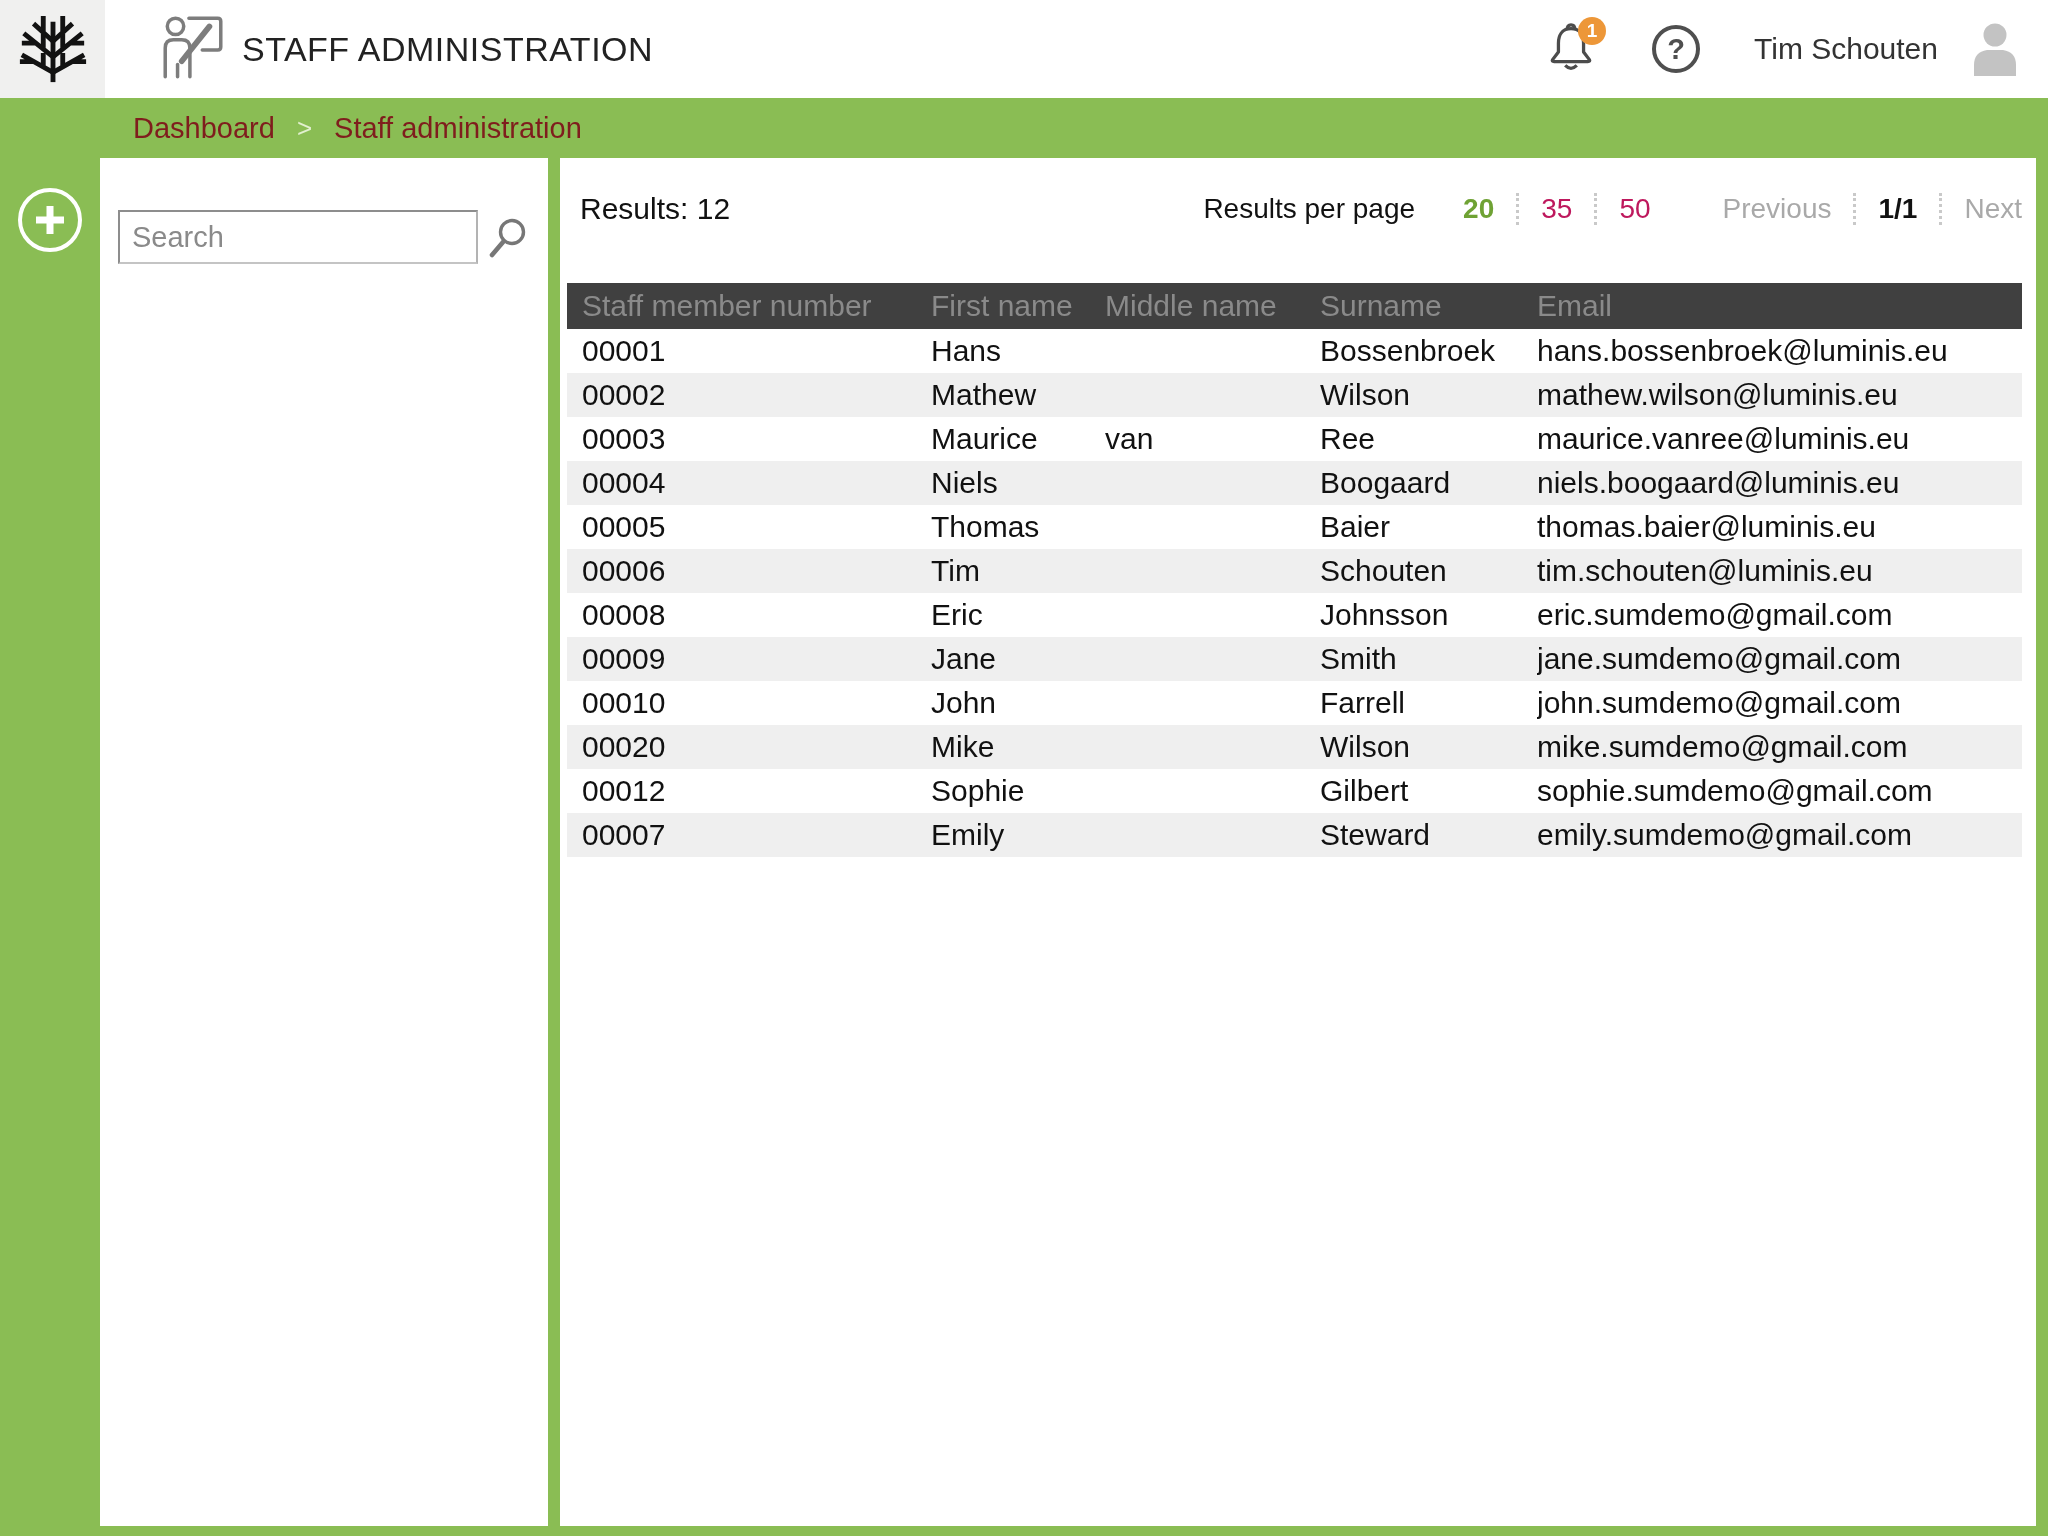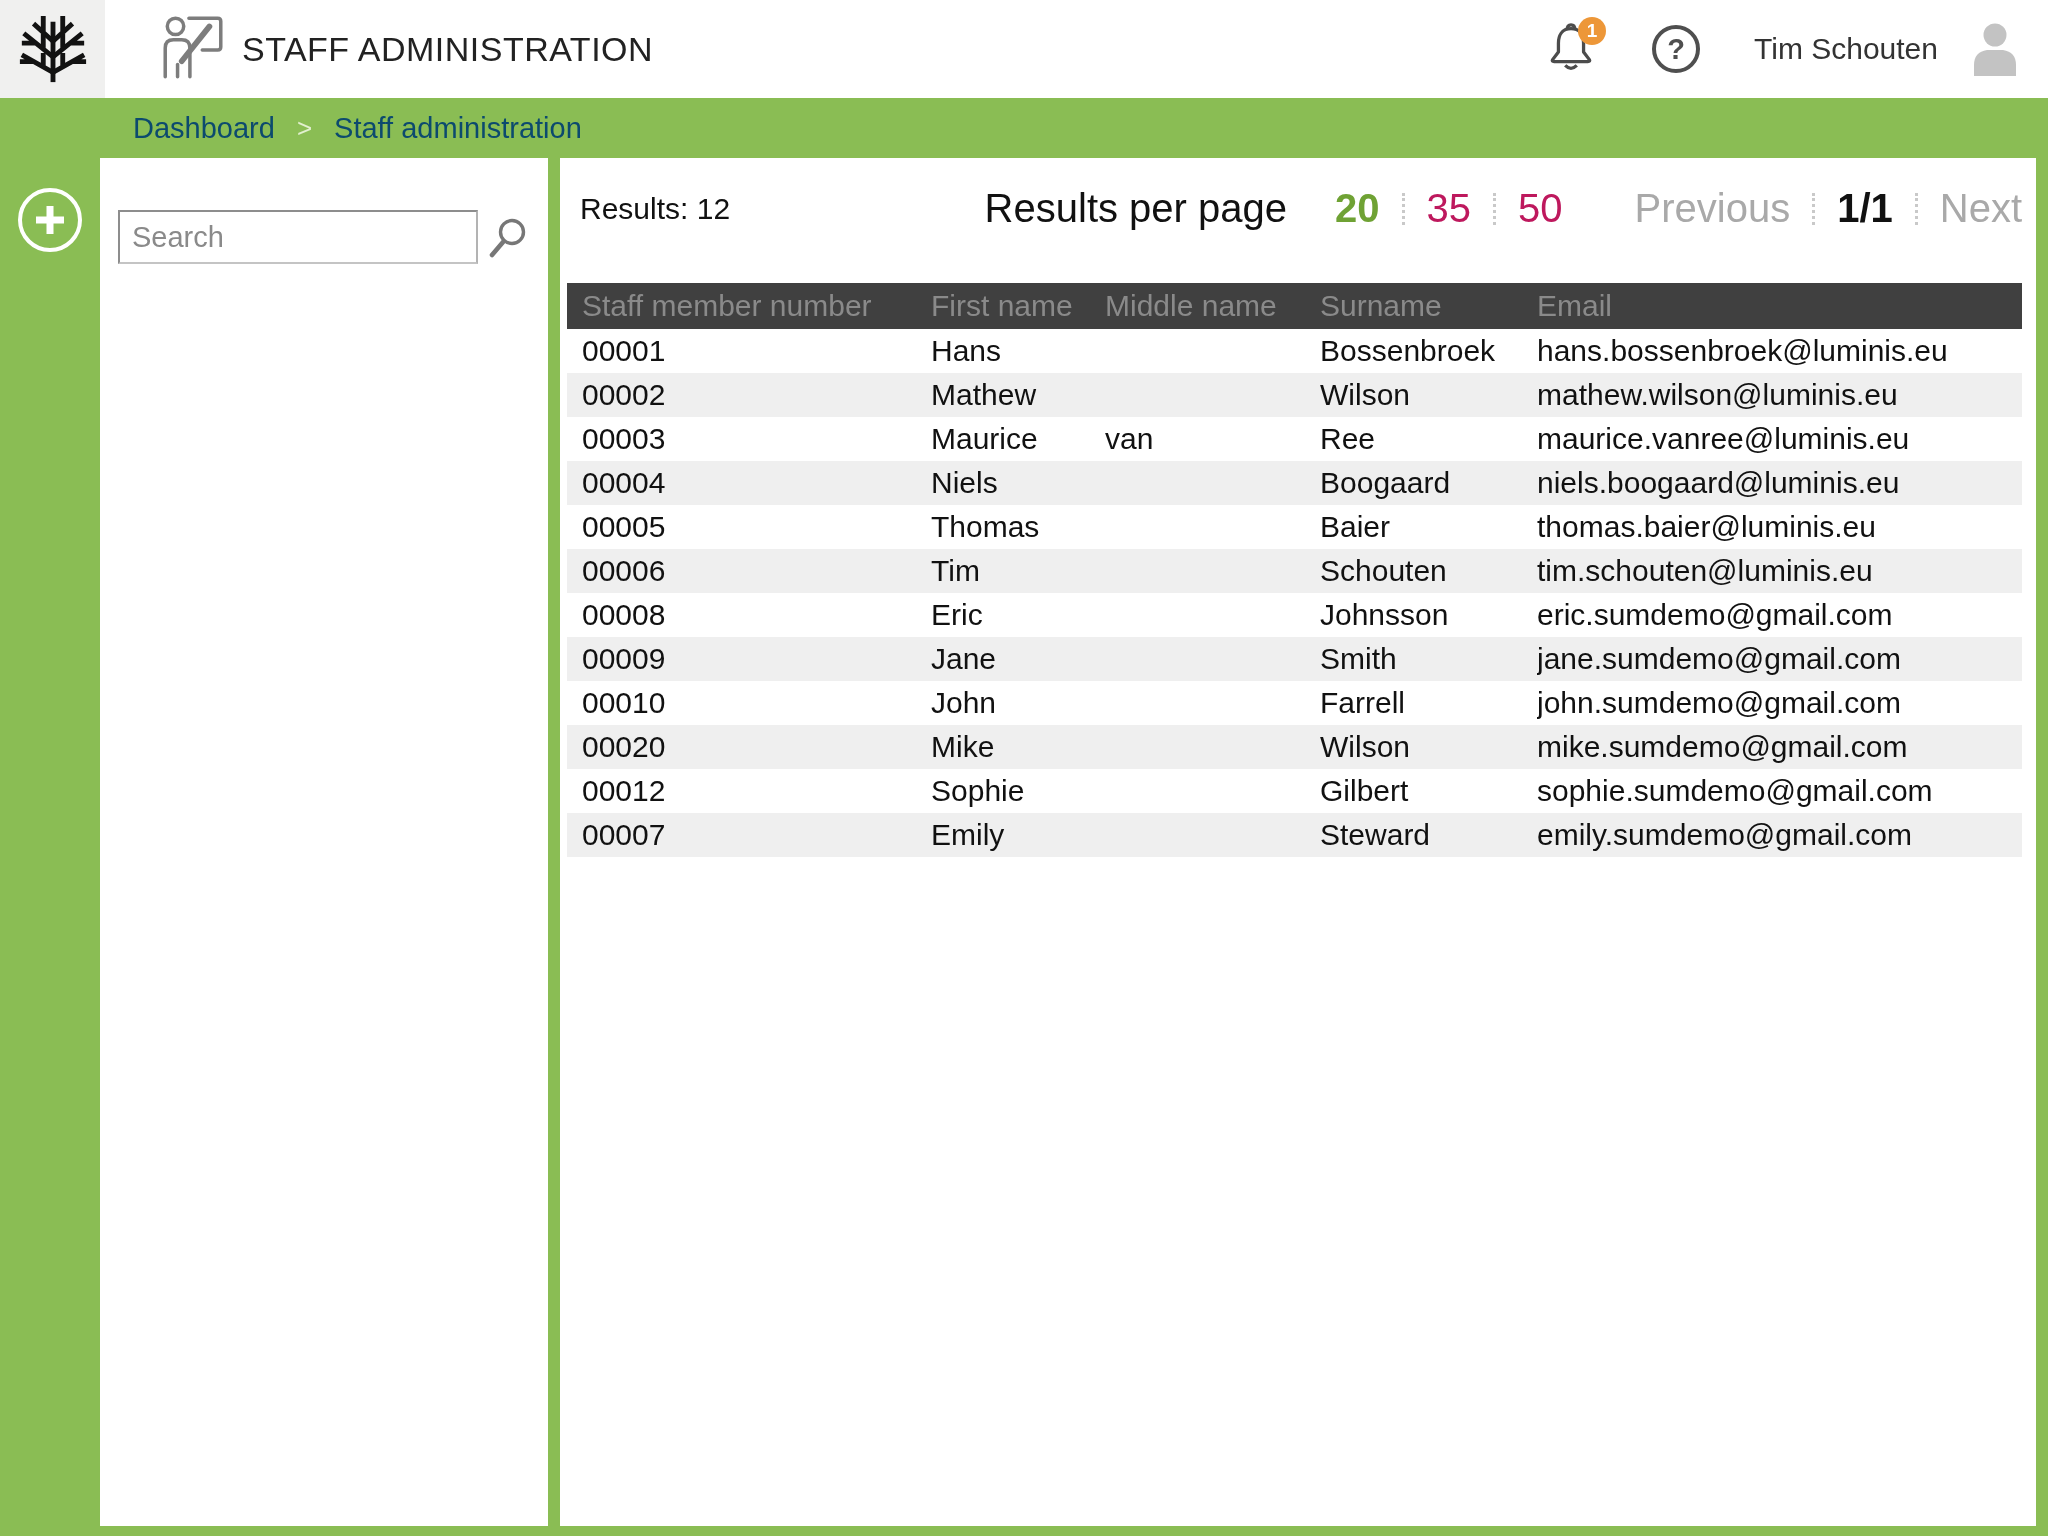--- a/index.html
+++ b/index.html
@@ -19,21 +19,21 @@
     display:flex; align-items:center; justify-content:center; }
   .help-circle { width:48px; height:48px; border-radius:50%; border:4px solid #4f4f4f; color:#4f4f4f;
     font-size:29px; font-weight:bold; display:flex; align-items:center; justify-content:center;
     margin-left:52px; cursor:pointer; }
   .user-name { font-size:30px; color:#333; margin-left:54px; cursor:pointer; }
   .avatar { margin-left:26px; cursor:pointer; }
 
   
   .breadcrumb { height:60px; background:#8abd54; display:flex; align-items:center;
     padding-left:133px; flex:0 0 auto; }
-  .crumb { color:#0c4a6e; font-size:29px; }
+  .crumb { color:#7f1d1d; font-size:29px; }
   .crumb-link { cursor:pointer; }
   .crumb-sep { color:#e2f0cf; font-size:26px; margin:0 22px; }
 
   
   .content { flex:1 1 auto; display:flex; min-height:0; }
   .rail { width:100px; background:#8abd54; flex:0 0 auto; display:flex; justify-content:center; }
   .add-btn { margin-top:30px; width:64px; height:64px; border-radius:50%; border:4px solid #fff;
     position:relative; cursor:pointer; }
   .add-btn::before, .add-btn::after { content:""; position:absolute; background:#fff; }
   .add-btn::before { left:50%; top:14px; bottom:14px; width:7px; transform:translateX(-50%); }
@@ -49,21 +49,21 @@
 
   .divider-v { width:12px; background:#8abd54; flex:0 0 auto; }
   .border-right { width:12px; background:#8abd54; flex:0 0 auto; }
   .bottombar { height:10px; background:#8abd54; flex:0 0 auto; }
 
   .main { flex:1 1 auto; background:#fff; padding:0 14px 4px 7px; min-width:0; }
 
   
   .toolbar { height:125px; display:flex; align-items:center; padding:0 0 24px 13px; }
   .results-label { font-size:30px; color:#111; }
-  .pager { margin-left:auto; display:flex; align-items:center; font-size:40px; }
+  .pager { margin-left:auto; display:flex; align-items:center; font-size:28px; }
   .per-page-label { color:#111; margin-right:48px; }
   .pp-option { color:#be185d; cursor:pointer; }
   .pp-option.selected { color:#6fa234; font-weight:bold;text-align:right; }
   .dotsep { border-left:3px dotted #c9c9c9; height:32px; margin:0 22px; }
   .pager-gap { width:72px; }
   .nav-btn { color:#a9a9a9; cursor:pointer; }
   .page-indicator { color:#111; font-weight:bold; }
 
   
   table.staff { border-collapse:collapse; table-layout:fixed; width:100%; }

